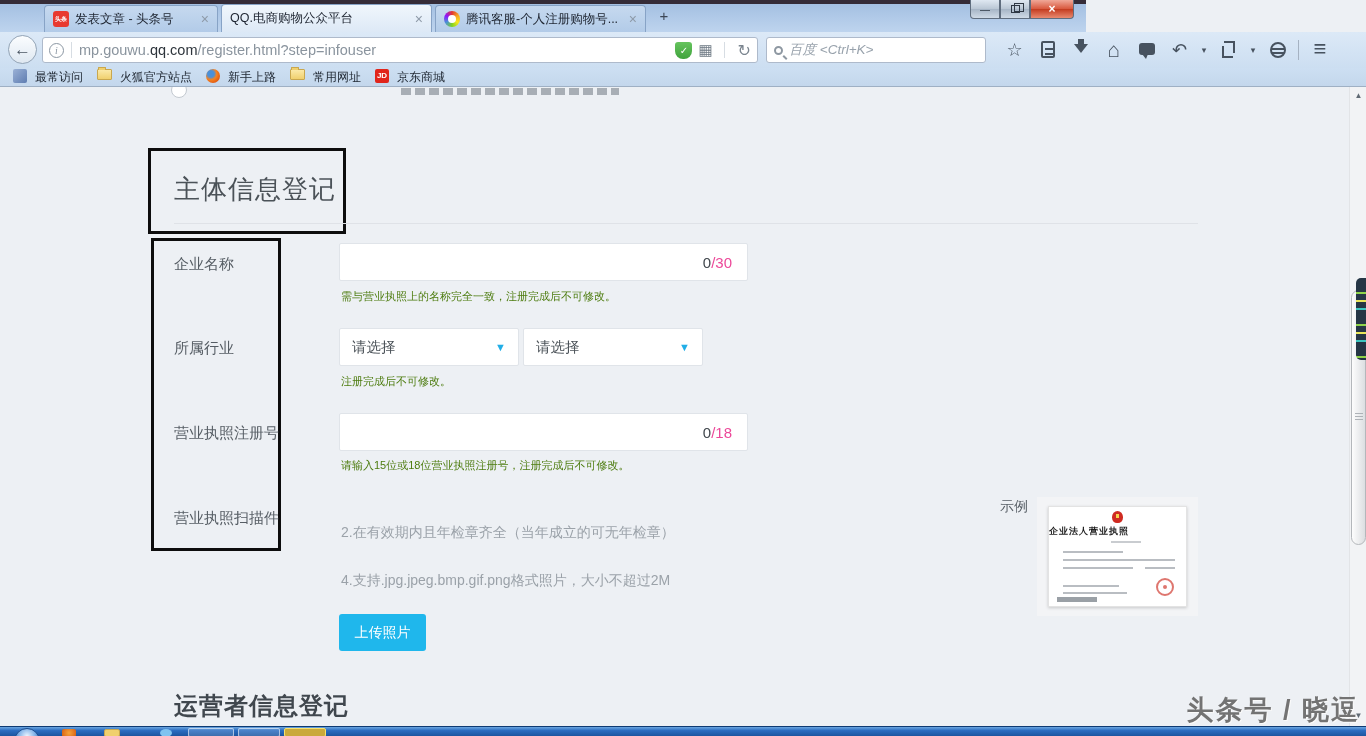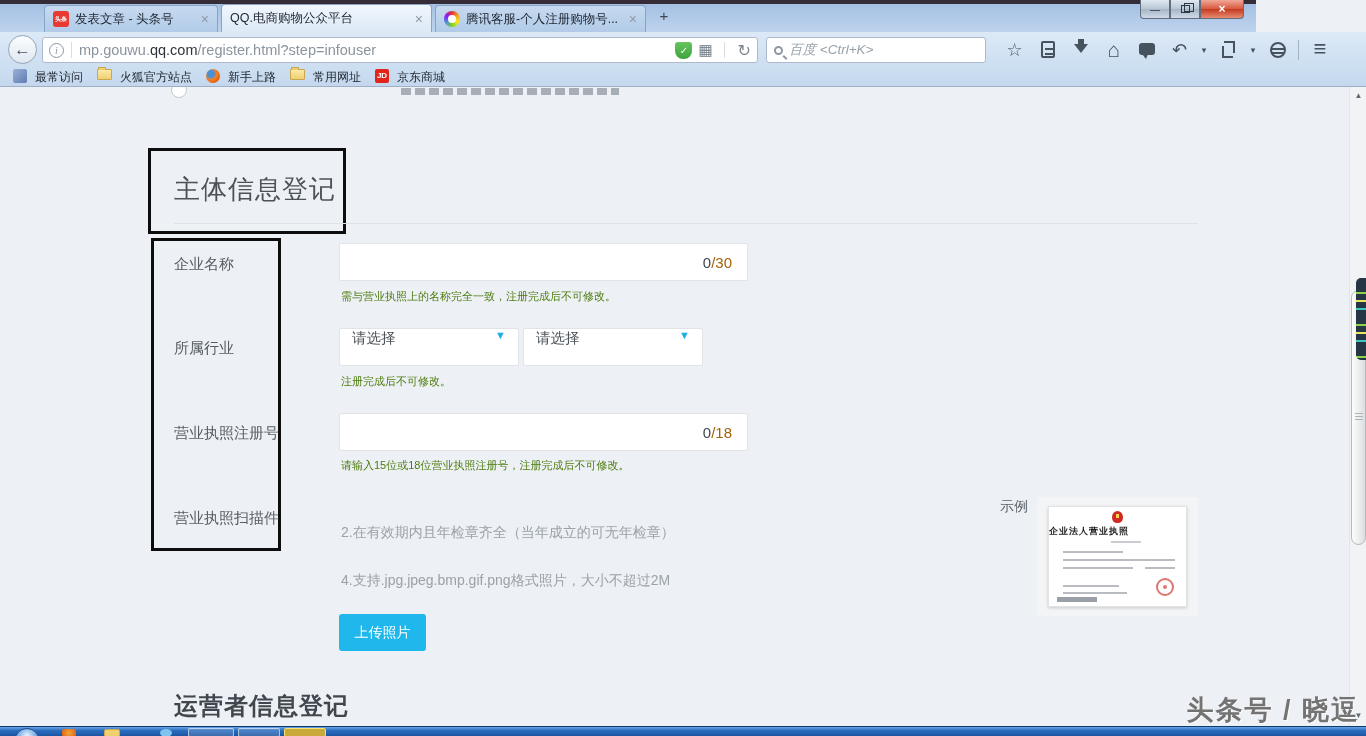--- a/index.html
+++ b/index.html
@@ -1,20 +1,20 @@
 <!DOCTYPE html>
 <html><head>
 <meta charset="utf-8">
 <style>
   * { margin:0; padding:0; box-sizing:border-box; }
   html,body { width:1366px; height:736px; overflow:hidden; }
   body { font-family:"Liberation Sans","DejaVu Sans",sans-serif; position:relative; background:#edf0f4; }
 
   
-  #tabbar { position:absolute; left:0; top:0; width:1256px; height:32px;
+  #tabbar { position:absolute; left:0; top:0; width:1086px; height:32px;
     background:linear-gradient(180deg,#352c38 0,#352c38 4px,#a4c0e2 4px,#bed4ee 100%); }
   .tab { position:absolute; top:5px; height:27px; border:1px solid #87a3c6; border-bottom:none;
     border-radius:4px 4px 0 0; display:flex; align-items:center; padding:0 8px; gap:6px;
     background:linear-gradient(180deg,#c6d9ef,#b2cbe8); font-size:12.5px; color:#1d2430; }
   .tab.active { background:linear-gradient(180deg,#f0f6fc,#dde9f6); height:28px; top:4px; z-index:3; }
   .tab .title { white-space:nowrap; overflow:hidden; text-overflow:ellipsis; flex:1; }
   .tab .close { color:#8e9aa8; font-size:14px; line-height:1; cursor:default; }
   .favicon { width:16px; height:16px; flex:0 0 16px; border-radius:3px; display:flex; align-items:center; justify-content:center; }
   .fav-toutiao { background:#e83a30; color:#fff; font-size:6px; font-weight:bold; line-height:1; }
   .fav-kefu { border-radius:50%; background:conic-gradient(#e4372f,#f5a623,#f8e71c,#7ed321,#4a90d9,#9013fe,#e4372f); position:relative; }
@@ -91,24 +91,24 @@
   .anno-box { position:absolute; border:3px solid #0d0d0d; }
   #anno1 { left:137px; top:61px; width:198px; height:86px; }
   #anno2 { left:140px; top:151px; width:130px; height:313px; }
 
   #sec1title { position:absolute; left:163px; top:85px; font-size:26px; color:#4b5258; letter-spacing:1px; }
   #hr1 { position:absolute; left:163px; top:136px; width:1024px; height:1px; background:#dfe2e7; }
 
   .flabel { position:absolute; left:163px; font-size:15px; color:#565d64; }
   .finput { position:absolute; left:328px; width:409px; height:38px; background:#fff; border:1px solid #e0e4e9; border-radius:2px;
     display:flex; align-items:center; justify-content:flex-end; padding-right:15px; font-size:15px; }
-  .cnt-val { color:#41474d; } .cnt-max { color:#a16207; }
+  .cnt-val { color:#41474d; } .cnt-max { color:#ec4899; }
   .fhelp { position:absolute; left:330px; font-size:11px; color:#4d7c0f; }
   .fselect { position:absolute; width:180px; height:38px; background:#fff; border:1px solid #e0e4e9; border-radius:2px;
-    display:flex; align-items:flex-start; padding:0 12px; font-size:14.5px; color:#4b5258; }
+    display:flex; align-items:center; padding:0 12px; font-size:14.5px; color:#4b5258; }
   .fselect .chev { margin-left:auto; color:#21aee7; font-size:11px; }
 
   .rule { position:absolute; left:330px; font-size:14px; color:#9ba2a9; white-space:nowrap; }
   .rule .red { color:#e44f38; }
 
   #example-label { position:absolute; left:989px; top:411px; font-size:14px; color:#565d64; }
   #license-card { position:absolute; left:1026px; top:410px; width:161px; height:119px; background:#f3f4f6; }
   #license-cert { position:absolute; left:11px; top:9px; width:139px; height:101px; background:#fff;
     border:1px solid #e3e3e3; box-shadow:0 1px 3px rgba(0,0,0,.18); padding-top:4px; }
   .emblem { width:11px; height:12px; background:radial-gradient(circle at 50% 40%,#f6d34c 0 2px,#cf2b21 2px); border-radius:50% 50% 45% 45%; margin:0 auto; }

